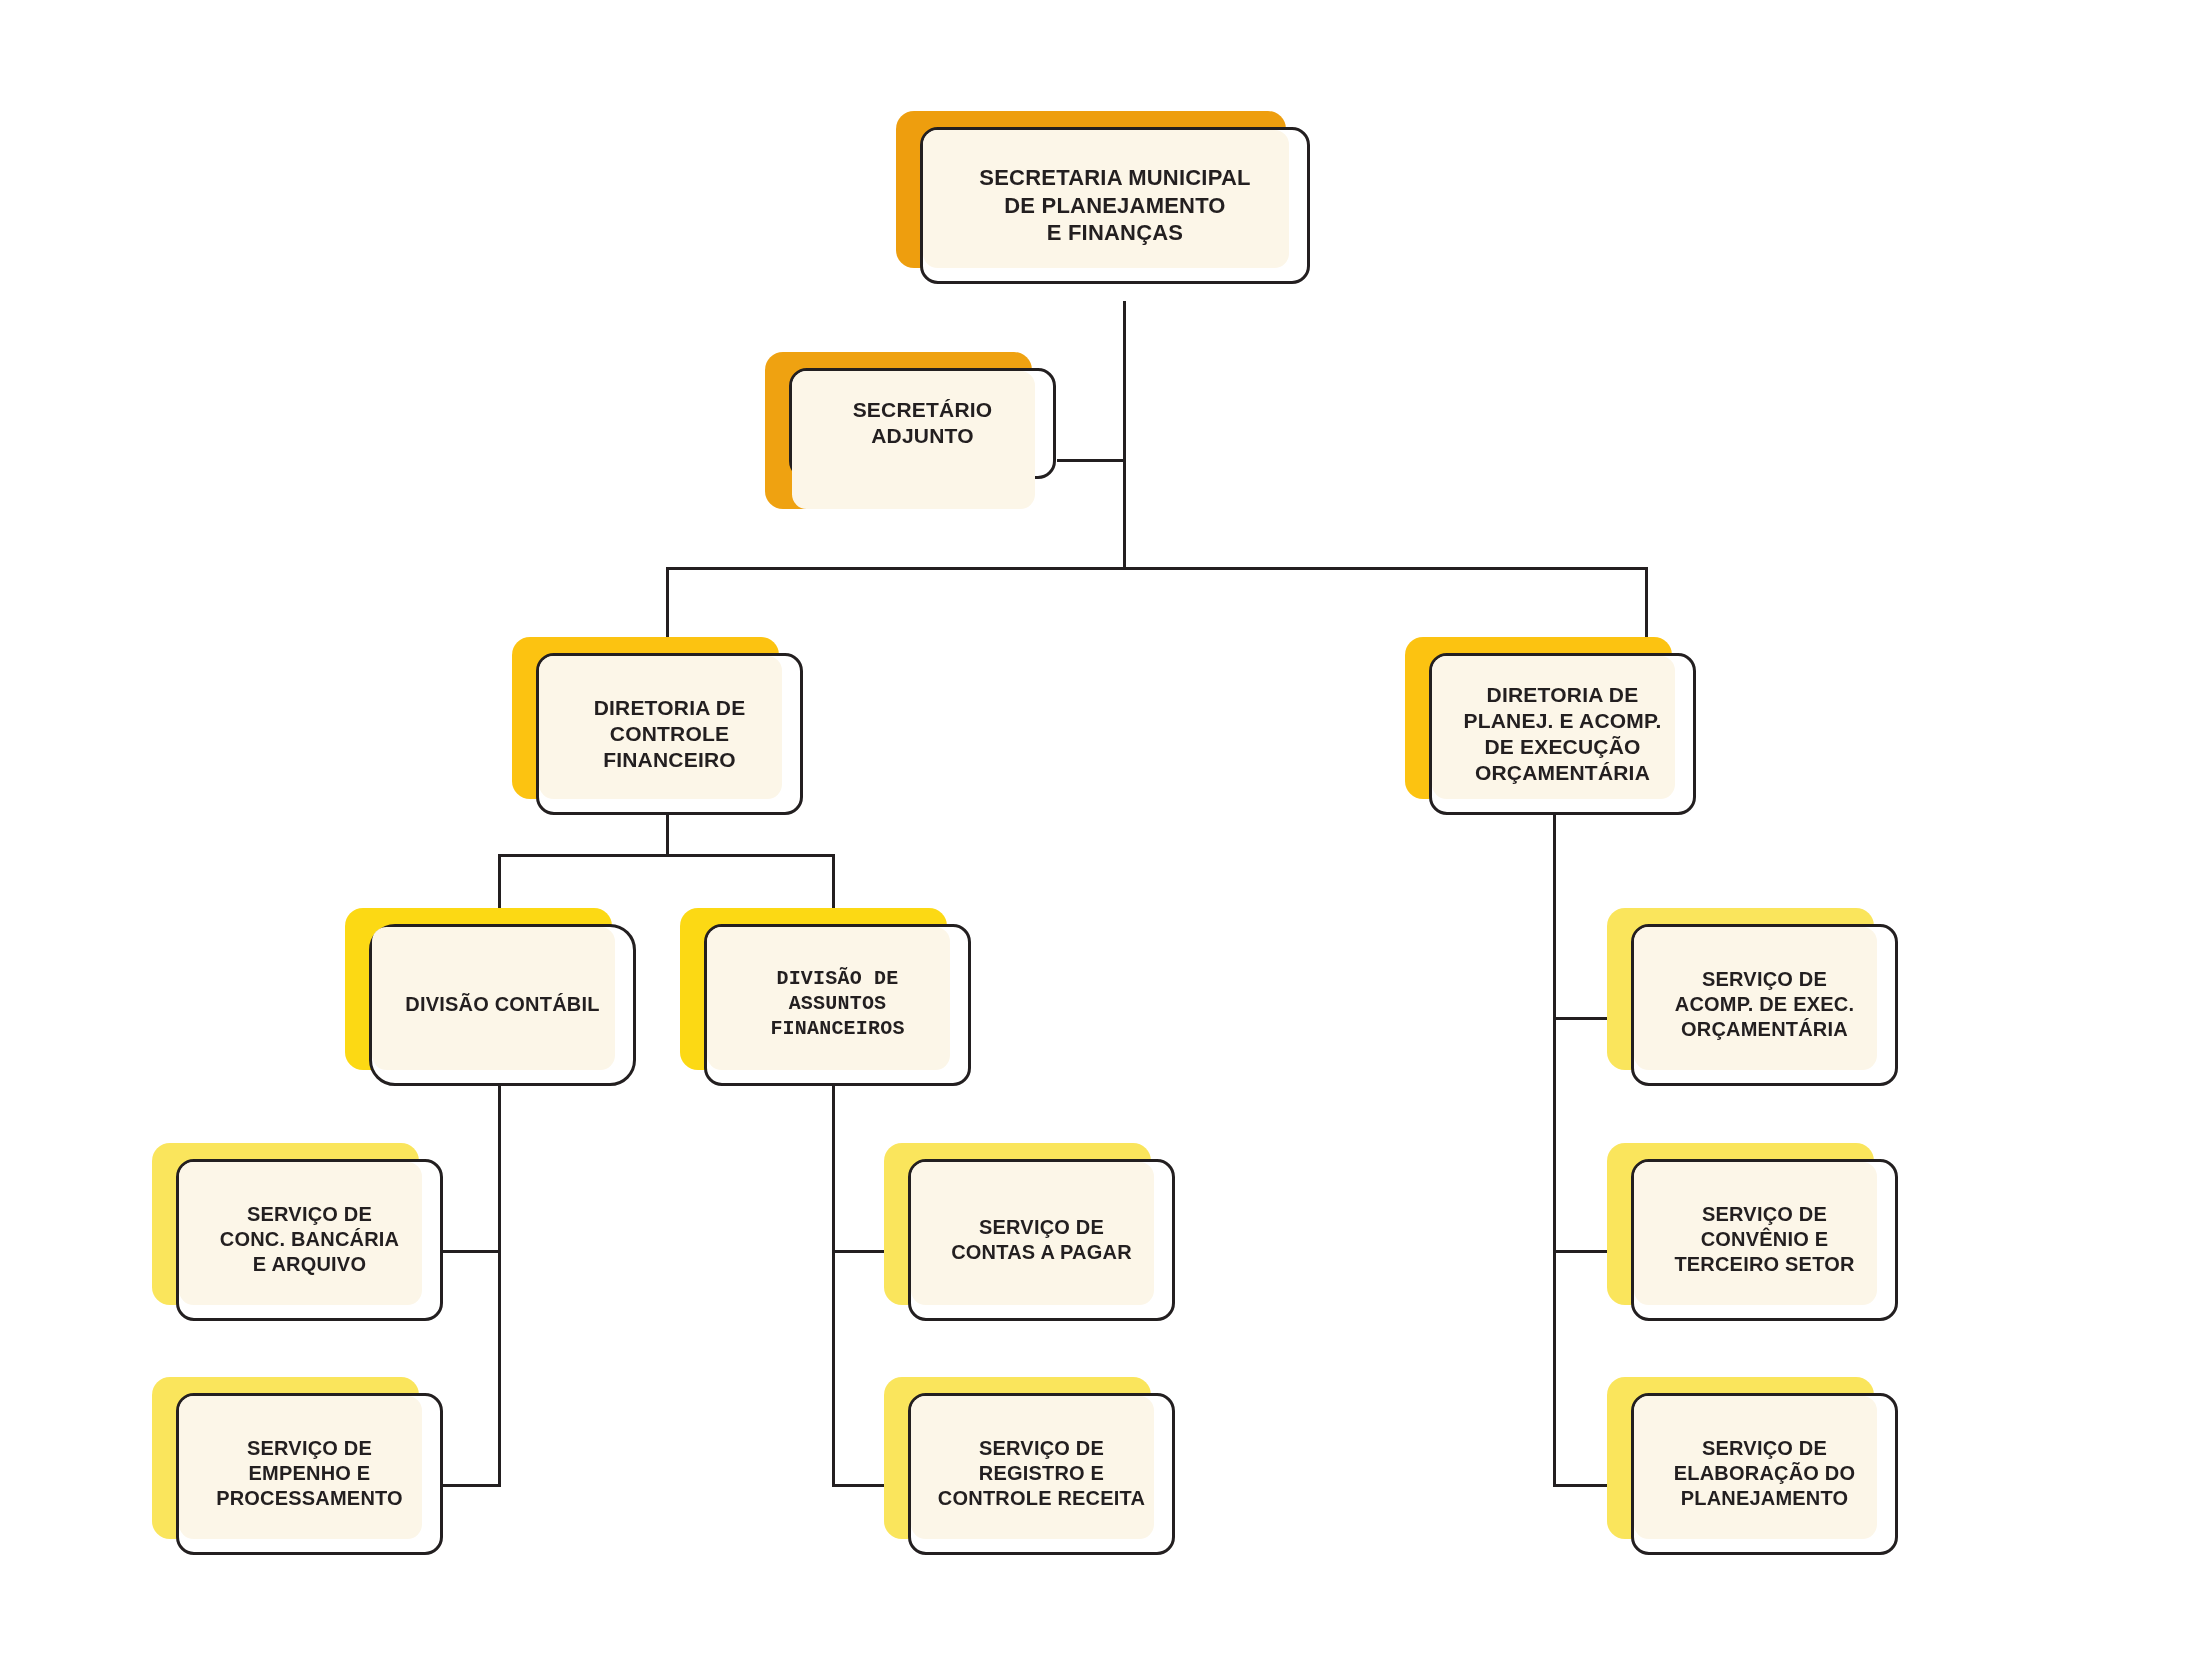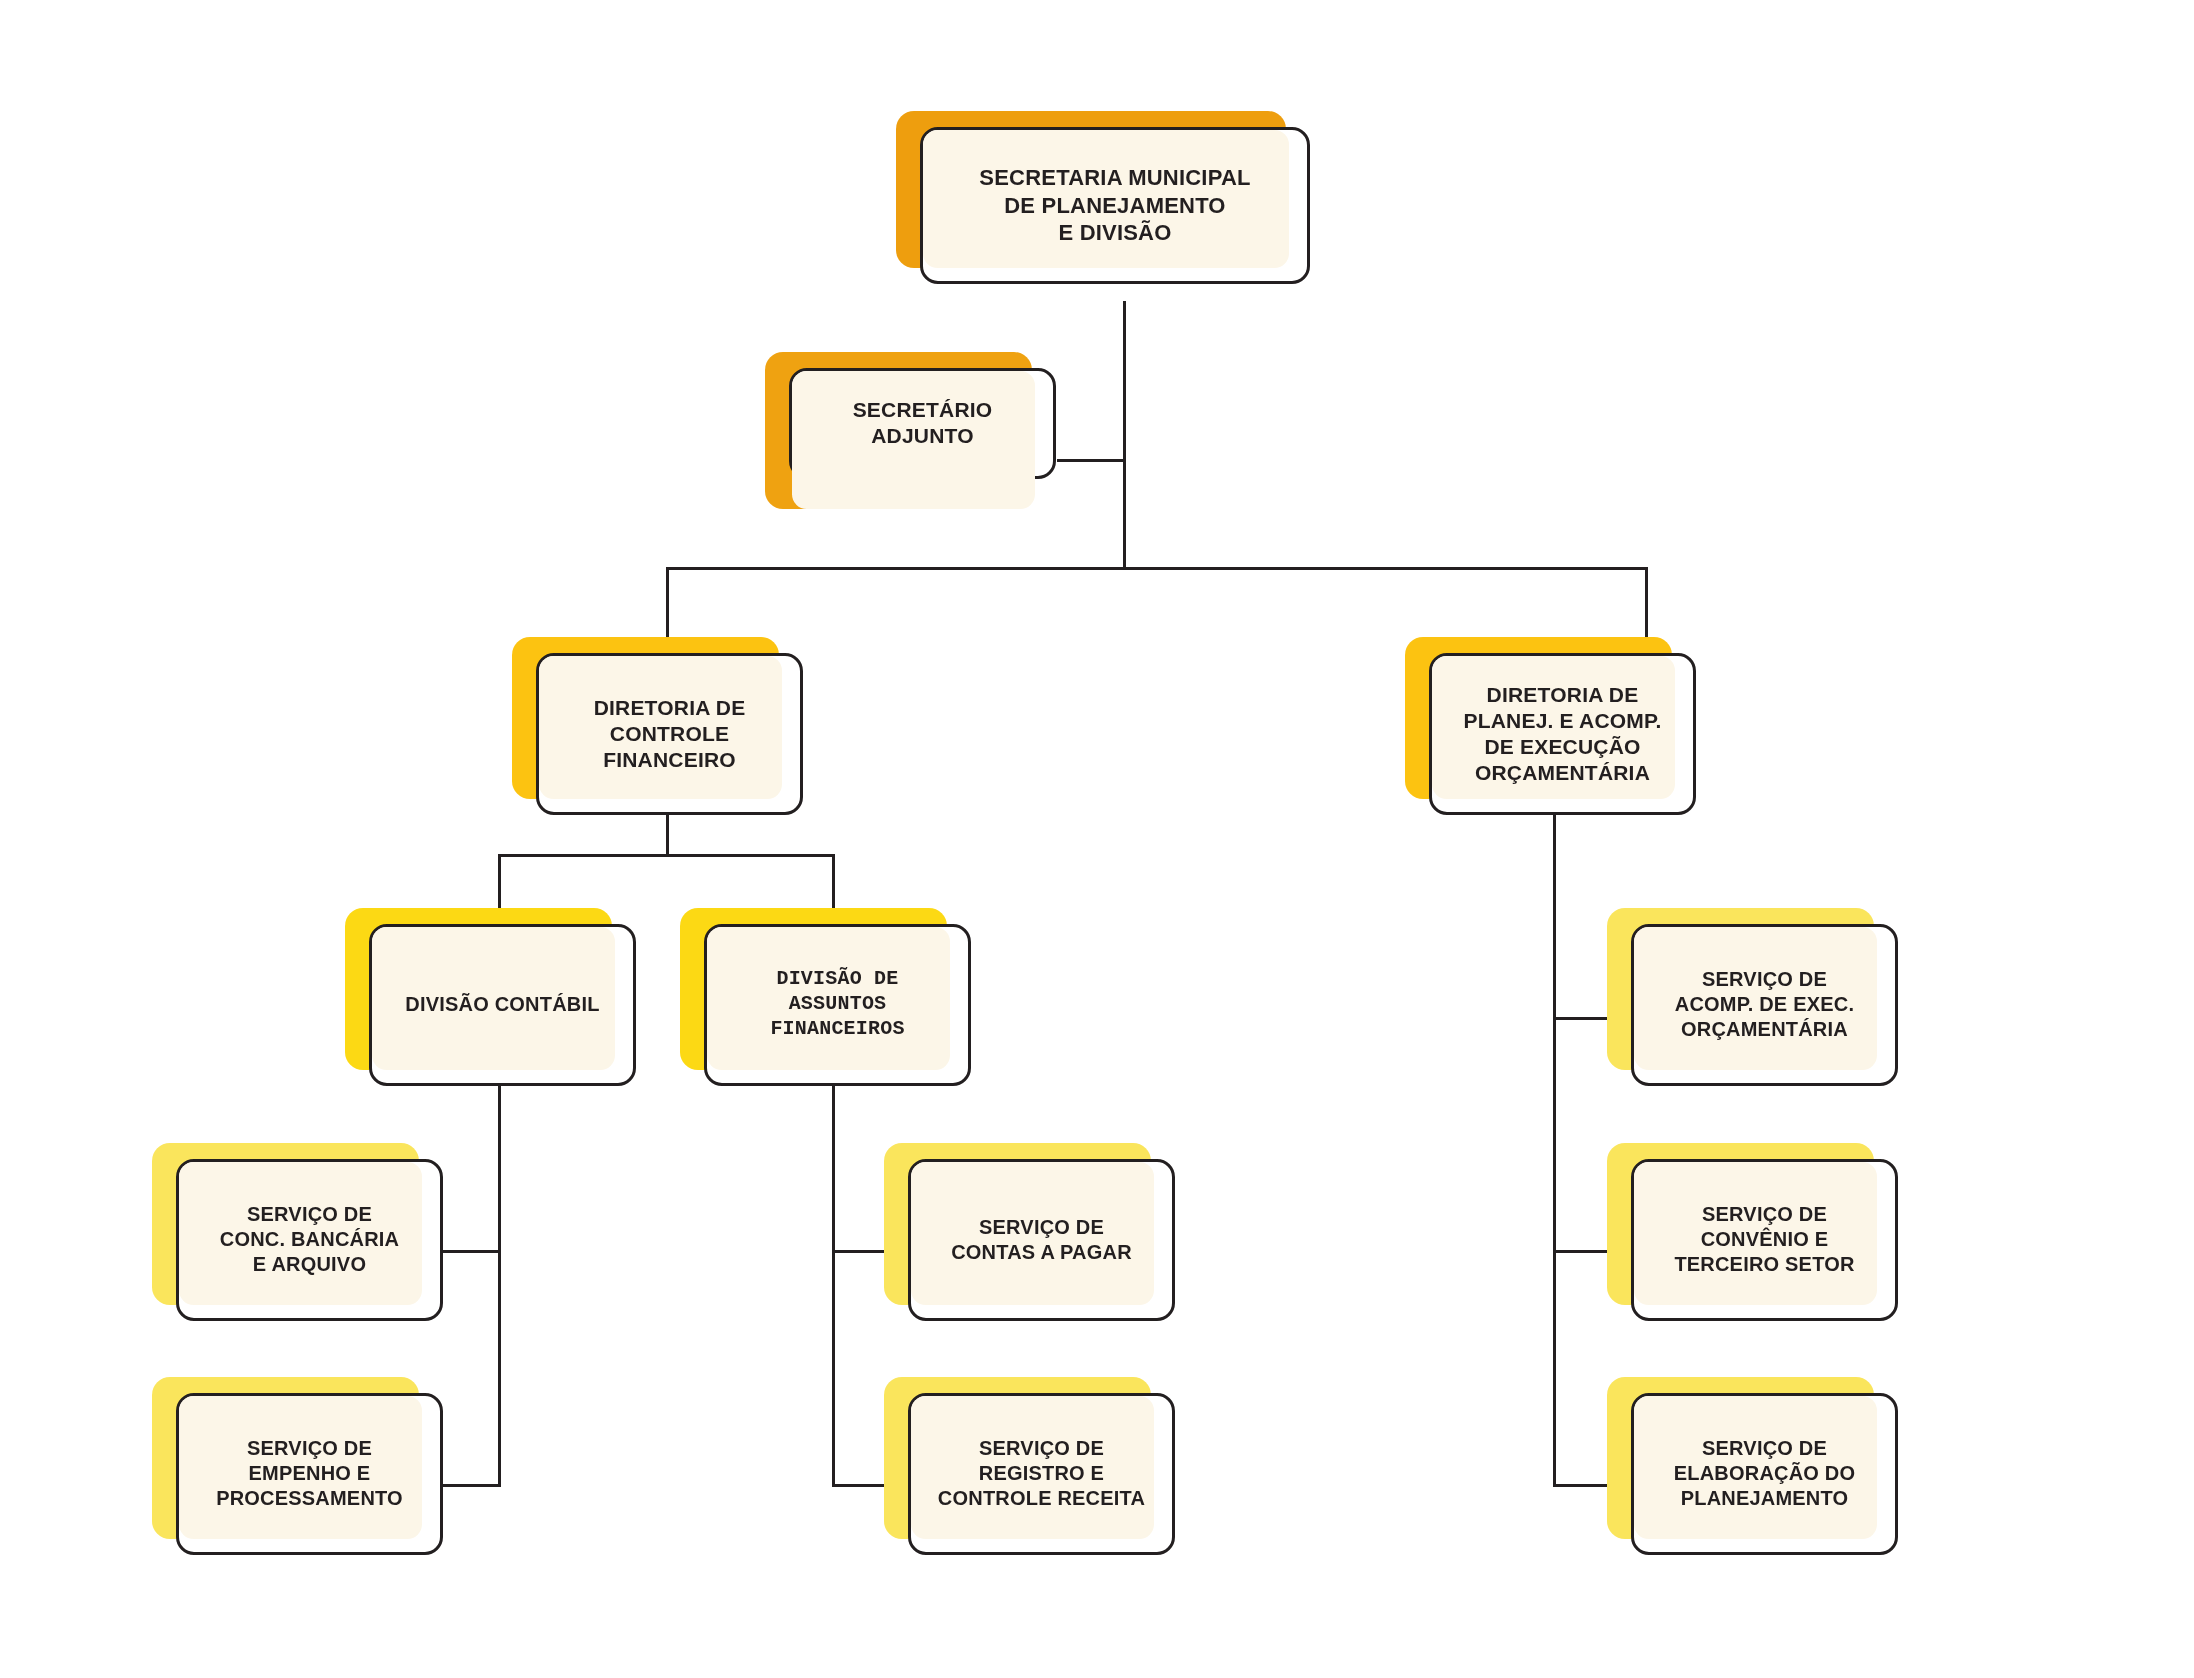--- a/index.html
+++ b/index.html
@@ -114,21 +114,21 @@
   <div class="line h" style="left:1553px; top:1017px; width:59px;"></div>
   <div class="line h" style="left:1553px; top:1250px; width:59px;"></div>
   <div class="line h" style="left:1553px; top:1484px; width:59px;"></div>
 
   <div class="node lvl0" style="left:896px; top:111px; width:390px; height:173px;">
     <div class="shadow" style="width:390px; height:157px;"></div>
     <div class="card" style="left:24px; top:15.7px; width:390px; height:157px;">
       <div class="tint" style="left:0px; top:0px; width:366px; height:138px;"></div>
       <div class="label fs-root">SECRETARIA MUNICIPAL
 DE PLANEJAMENTO
-E DIVISÃO</div>
+E FINANÇAS</div>
     </div>
   </div>
 
   <div class="node lvl1" style="left:765px; top:352px; width:267px; height:173px;">
     <div class="shadow" style="width:267px; height:157px;"></div>
     <div class="card" style="left:24px; top:15.7px; width:267px; height:111px;">
       <div class="tint" style="left:0px; top:0px; width:243px; height:138px;"></div>
       <div class="label fs-mid">SECRETÁRIO
 ADJUNTO</div>
     </div>
@@ -150,21 +150,21 @@
       <div class="tint" style="left:0px; top:0px; width:243px; height:143px;"></div>
       <div class="label fs-mid">DIRETORIA DE
 PLANEJ. E ACOMP.
 DE EXECUÇÃO
 ORÇAMENTÁRIA</div>
     </div>
   </div>
 
   <div class="node lvl3" style="left:345px; top:908px; width:267px; height:178px;">
     <div class="shadow" style="width:267px; height:162px;"></div>
-    <div class="card" style="left:24px; top:15.7px; width:267px; height:162px;">
+    <div class="card" style="left:24px; top:15.7px; width:267px; height:162px;border-radius:26px;">
       <div class="tint" style="left:0px; top:0px; width:243px; height:143px;"></div>
       <div class="label fs-leaf">DIVISÃO CONTÁBIL</div>
     </div>
   </div>
 
   <div class="node lvl3" style="left:680px; top:908px; width:267px; height:178px;font-family:Liberation Mono, monospace;">
     <div class="shadow" style="width:267px; height:162px;"></div>
     <div class="card" style="left:24px; top:15.7px; width:267px; height:162px;">
       <div class="tint" style="left:0px; top:0px; width:243px; height:143px;"></div>
       <div class="label fs-leaf">DIVISÃO DE

